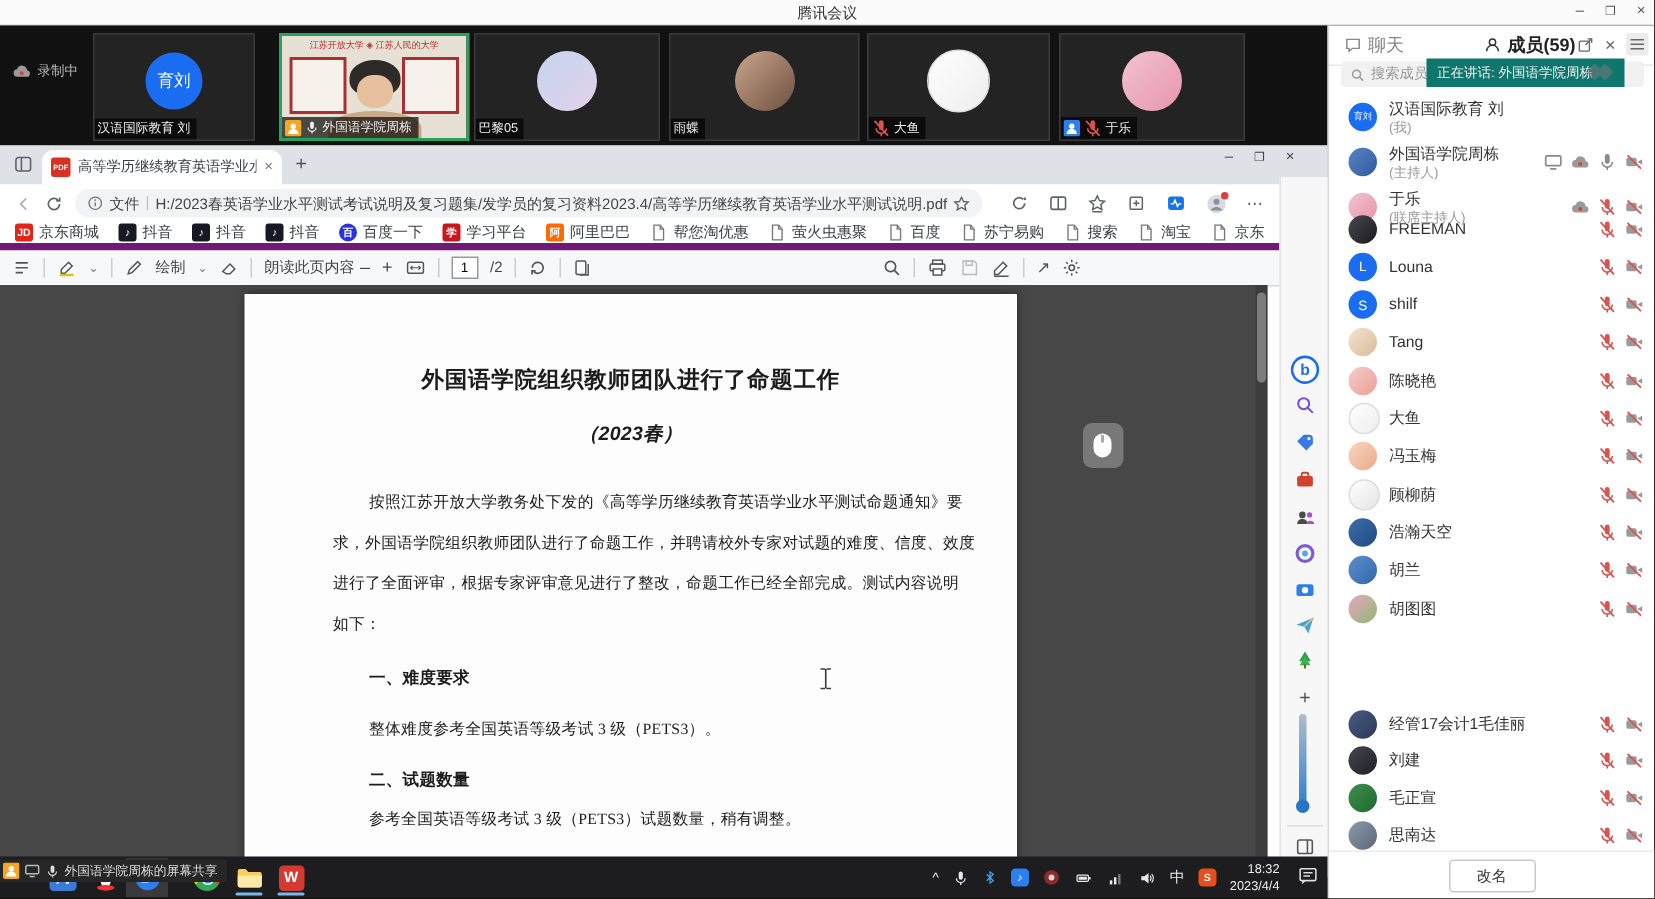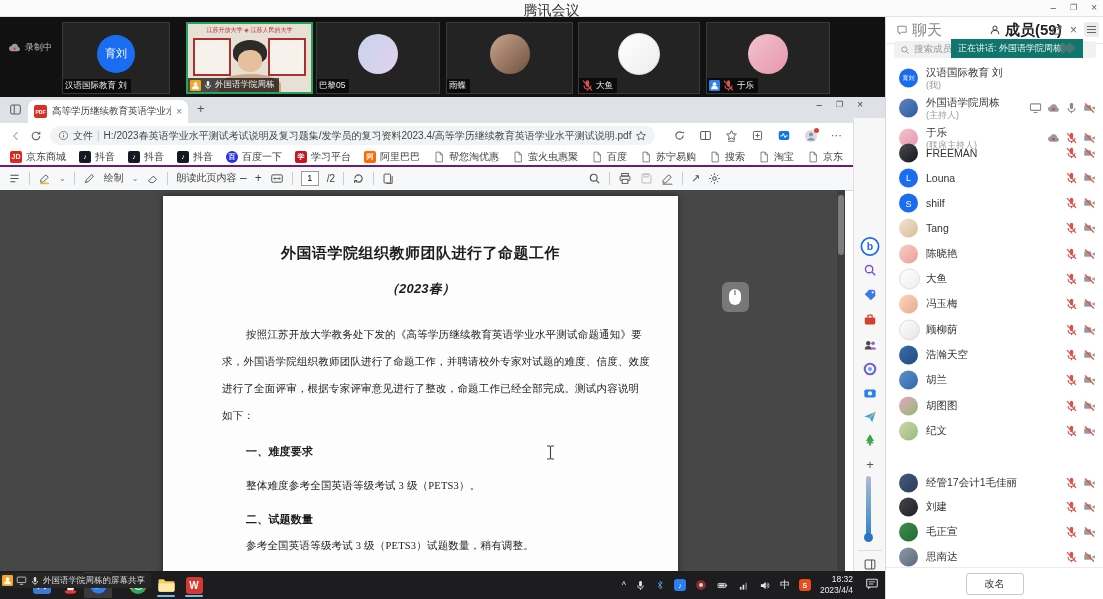--- a/index.html
+++ b/index.html
@@ -4,21 +4,21 @@
 <style>
   html,body{margin:0;padding:0;background:#000;}
   .screen{position:relative;width:1103px;height:599px;overflow:hidden;background:#0e0e0e;
     font-family:"Liberation Sans","DejaVu Sans",sans-serif;-webkit-font-smoothing:antialiased;}
   .abs{position:absolute;}
   .ic{display:inline-flex;align-items:center;justify-content:center;}
   .ic svg{display:block;}
 
   
   .titlebar{position:absolute;left:0;top:0;width:1103px;height:16px;background:#fbfbfb;border-bottom:1px solid #e3e3e3;}
-  .titlebar .mtitle{position:absolute;left:0;right:0;top:2px;text-align:center;font-size:14px;color:#333;}
+  .titlebar .mtitle{position:absolute;left:0;right:0;top:2px;text-align:center;font-size:10px;color:#333;}
   .winbtns{position:absolute;right:6px;top:0;height:16px;display:flex;gap:14px;align-items:center;color:#555;font-size:10px;}
   .winbtns span{cursor:default;line-height:1;}
 
   
   .video-strip{position:absolute;left:0;top:17px;width:1103px;height:80px;background:#111;}
   .rec{position:absolute;left:8px;top:24px;display:flex;align-items:center;gap:4px;color:#b9b9b9;font-size:9px;}
   .thumb{position:absolute;top:5px;height:72px;background:#232323;border:1px solid #3a3a3a;box-sizing:border-box;overflow:hidden;}
   .thumb.active{border:2px solid #27a35e;}
   .vlabel{position:absolute;left:0;bottom:0;display:flex;align-items:center;gap:2px;background:rgba(0,0,0,.68);color:#eee;font-size:8.5px;padding:1px 4px 1px 2px;max-width:95%;white-space:nowrap;}
   .av-circle{position:absolute;left:50%;top:44%;transform:translate(-50%,-50%);border-radius:50%;display:flex;align-items:center;justify-content:center;color:#fff;}
@@ -31,21 +31,21 @@
   .scene .body{position:absolute;left:50%;bottom:-4px;transform:translateX(-50%);width:62px;height:22px;border-radius:50% 50% 0 0;background:#caa88a;}
 
   
   .browser{position:absolute;left:0;top:97px;width:885px;height:488px;background:#fff;}
   .tabstrip{position:absolute;left:0;top:0;width:885px;height:26px;background:#dee1e6;}
   .tab{position:absolute;left:28px;top:3px;width:160px;height:23px;background:#fff;border-radius:8px 8px 0 0;display:flex;align-items:center;gap:5px;padding:0 6px;box-sizing:border-box;}
   .pdfchip{width:13px;height:13px;border-radius:2px;background:#d93025;color:#fff;font-size:5px;font-weight:bold;display:flex;align-items:center;justify-content:center;flex:none;}
   .tabtitle{font-size:9.5px;color:#3c4043;white-space:nowrap;overflow:hidden;flex:1;}
   .addr{position:absolute;left:0;top:26px;width:853px;height:25px;background:#fff;display:flex;align-items:center;}
   .pill{height:19px;background:#f1f3f4;border-radius:10px;display:flex;align-items:center;gap:4px;padding:0 8px;font-size:10px;color:#444;flex:none;}
-  .favbar{position:absolute;left:0;top:51px;width:853px;height:19px;background:#fff;border-bottom:2px solid #701a75;display:flex;align-items:center;gap:13px;padding-left:10px;overflow:hidden;box-sizing:border-box;}
+  .favbar{position:absolute;left:0;top:51px;width:853px;height:19px;background:#fff;border-bottom:5px solid #701a75;display:flex;align-items:center;gap:13px;padding-left:10px;overflow:hidden;box-sizing:border-box;}
   .fav{display:flex;align-items:center;gap:4px;font-size:10px;color:#3c4043;white-space:nowrap;flex:none;}
   .chip{width:12px;height:12px;border-radius:2px;color:#fff;font-size:7px;font-weight:bold;display:flex;align-items:center;justify-content:center;flex:none;}
   .pdfbar{position:absolute;left:0;top:70px;width:853px;height:23px;background:#f7f8f9;border-bottom:1px solid #d8d8d8;font-size:10px;color:#444;}
   .pdfbar .grp{position:absolute;top:0;height:22px;display:flex;align-items:center;gap:8px;}
   .sep{width:1px;height:13px;background:#ccc;}
   .pageinput{width:16px;height:13px;border:1px solid #999;background:#fff;font-size:9px;text-align:center;padding:0;}
   .pdfview{position:absolute;left:0;top:93px;width:845px;height:395px;background:#474747;overflow:hidden;}
   .page{position:absolute;left:163px;top:6px;width:515px;height:600px;background:#fdfdfd;box-shadow:0 0 6px rgba(0,0,0,.5);
     font-family:"Liberation Serif","DejaVu Serif",serif;color:#1c1c1c;}
   .pl{position:absolute;white-space:nowrap;font-size:10.5px;letter-spacing:.2px;}
@@ -58,21 +58,21 @@
   .ibeam{position:absolute;left:546px;top:255px;width:9px;height:15px;}
   
   .sidebar{position:absolute;left:853px;top:21px;width:32px;height:467px;background:#f7f7f8;border-left:1px solid #e0e0e0;}
   .sidebar .sic{position:absolute;left:50%;transform:translateX(-50%);}
   .bluepill{position:absolute;left:12px;top:358px;width:5px;height:62px;border-radius:3px;background:linear-gradient(#aebccb,#2f7fd1);}
   .bluepill:after{content:"";position:absolute;left:-2px;bottom:-4px;width:9px;height:9px;border-radius:50%;background:#2a74c4;}
 
   
   .panel{position:absolute;left:885px;top:17px;width:218px;height:582px;background:#fff;border-left:1px solid #d8d8d8;box-sizing:border-box;}
   .ptabs{position:absolute;left:0;top:0;width:100%;height:26px;border-bottom:1px solid #e8e8e8;}
-  .ptab{position:absolute;top:0;height:26px;display:flex;align-items:center;gap:4px;font-size:15px;}
+  .ptab{position:absolute;top:0;height:26px;display:flex;align-items:center;gap:4px;font-size:12px;}
   .ptab.inactive{color:#888;}
   .ptab.active{color:#222;font-weight:bold;}
   .pticons{position:absolute;right:4px;top:5px;display:flex;align-items:center;gap:7px;color:#666;}
   .menubox{width:15px;height:15px;background:#ececec;border-radius:2px;display:flex;flex-direction:column;justify-content:center;gap:2px;align-items:center;}
   .menubox i{display:block;width:9px;height:1px;background:#666;}
   .searchrow{position:absolute;left:8px;top:24px;width:202px;height:17px;background:#f1f1f1;border-radius:3px;display:flex;align-items:center;gap:4px;padding-left:6px;box-sizing:border-box;color:#9a9a9a;font-size:9.5px;}
   .toast{position:absolute;left:65px;top:22px;width:132px;height:19px;background:#0f766e;color:#f0f0f0;font-size:9px;display:flex;align-items:center;padding-left:7px;box-sizing:border-box;white-space:nowrap;}
   .toast .wm{position:absolute;right:6px;top:4px;width:18px;height:11px;opacity:.55;}
   .toast .wm i{position:absolute;width:8px;height:8px;background:#777;transform:rotate(45deg);top:1px;}
   .memberlist{position:absolute;left:0;top:46px;width:100%;height:505px;overflow:hidden;}
@@ -959,41 +959,20 @@
             </span>
             <span class="ic ">
               <svg width="13" height="13" viewBox="0 0 16 16">
                 <rect x="1.5" y="4.5" width="8.5" height="7" rx="1.5" fill="#9a9a9a"></rect>
                 <path d="M10.5 8l4-2.3v4.6z" fill="#9a9a9a"></path>
                 <line x1="2.5" y1="2.5" x2="13.5" y2="13.5" stroke="#d9534f" stroke-width="1.5"></line>
               </svg>
             </span>
           </span>
         </div>
-        <div class="mrow" style="top:355.3px;height:25px;">
-          <span class="mav" style="background:linear-gradient(135deg,#cdd9a9,#9ab77c);"></span>
-          <span class="mname" style="top:50%;transform:translateY(-50%);">纪文</span>
-          <span class="micons">
-            <span class="ic ">
-              <svg width="13" height="13" viewBox="0 0 16 16">
-                <rect x="6" y="1.5" width="4" height="8" rx="2" fill="#d9534f"></rect>
-                <path d="M3.8 8a4.2 4.2 0 0 0 8.4 0" fill="none" stroke="#d9534f" stroke-width="1.3"></path>
-                <line x1="8" y1="12.4" x2="8" y2="14.5" stroke="#d9534f" stroke-width="1.3"></line>
-                <line x1="2.5" y1="2" x2="13.5" y2="14" stroke="#d9534f" stroke-width="1.5"></line>
-              </svg>
-            </span>
-            <span class="ic ">
-              <svg width="13" height="13" viewBox="0 0 16 16">
-                <rect x="1.5" y="4.5" width="8.5" height="7" rx="1.5" fill="#9a9a9a"></rect>
-                <path d="M10.5 8l4-2.3v4.6z" fill="#9a9a9a"></path>
-                <line x1="2.5" y1="2.5" x2="13.5" y2="13.5" stroke="#d9534f" stroke-width="1.5"></line>
-              </svg>
-            </span>
-          </span>
-        </div>
         <div class="mrow" style="top:380.6px;height:25px;margin-top:27px;">
           <span class="mav" style="background:linear-gradient(135deg,#4a5a80,#2a3a58);"></span>
           <span class="mname" style="top:50%;transform:translateY(-50%);">经管17会计1毛佳丽</span>
           <span class="micons">
             <span class="ic ">
               <svg width="13" height="13" viewBox="0 0 16 16">
                 <rect x="6" y="1.5" width="4" height="8" rx="2" fill="#d9534f"></rect>
                 <path d="M3.8 8a4.2 4.2 0 0 0 8.4 0" fill="none" stroke="#d9534f" stroke-width="1.3"></path>
                 <line x1="8" y1="12.4" x2="8" y2="14.5" stroke="#d9534f" stroke-width="1.3"></line>
                 <line x1="2.5" y1="2" x2="13.5" y2="14" stroke="#d9534f" stroke-width="1.5"></line>

